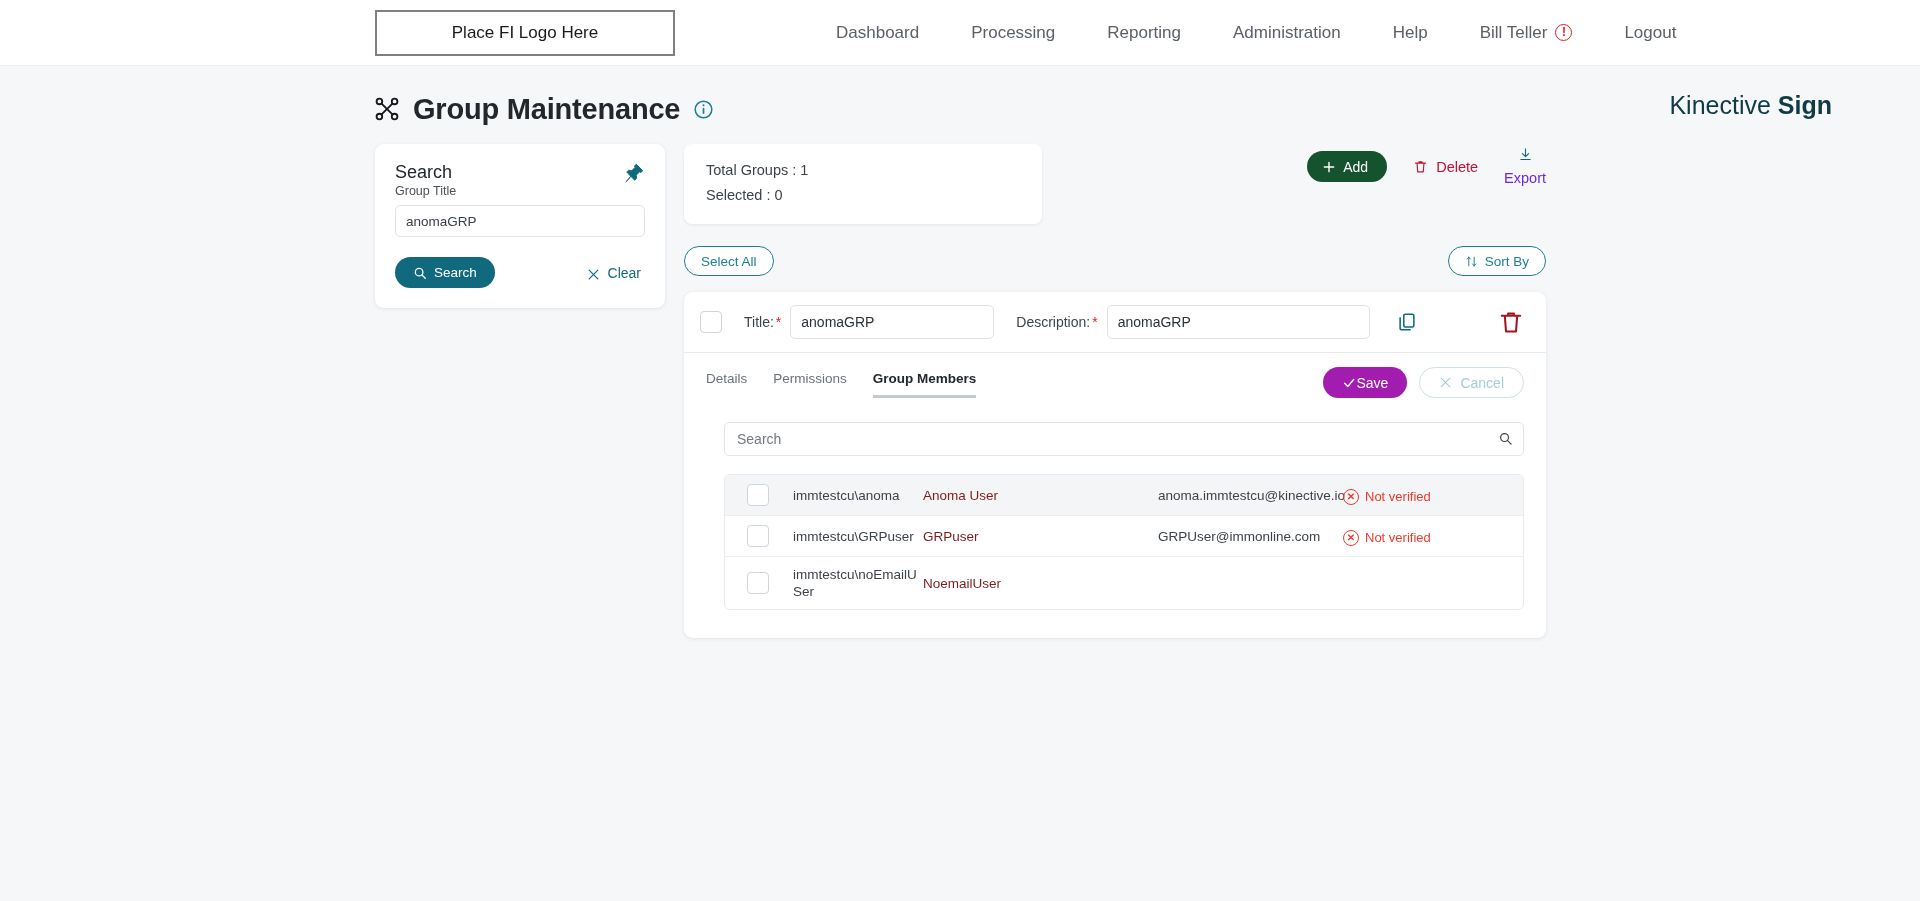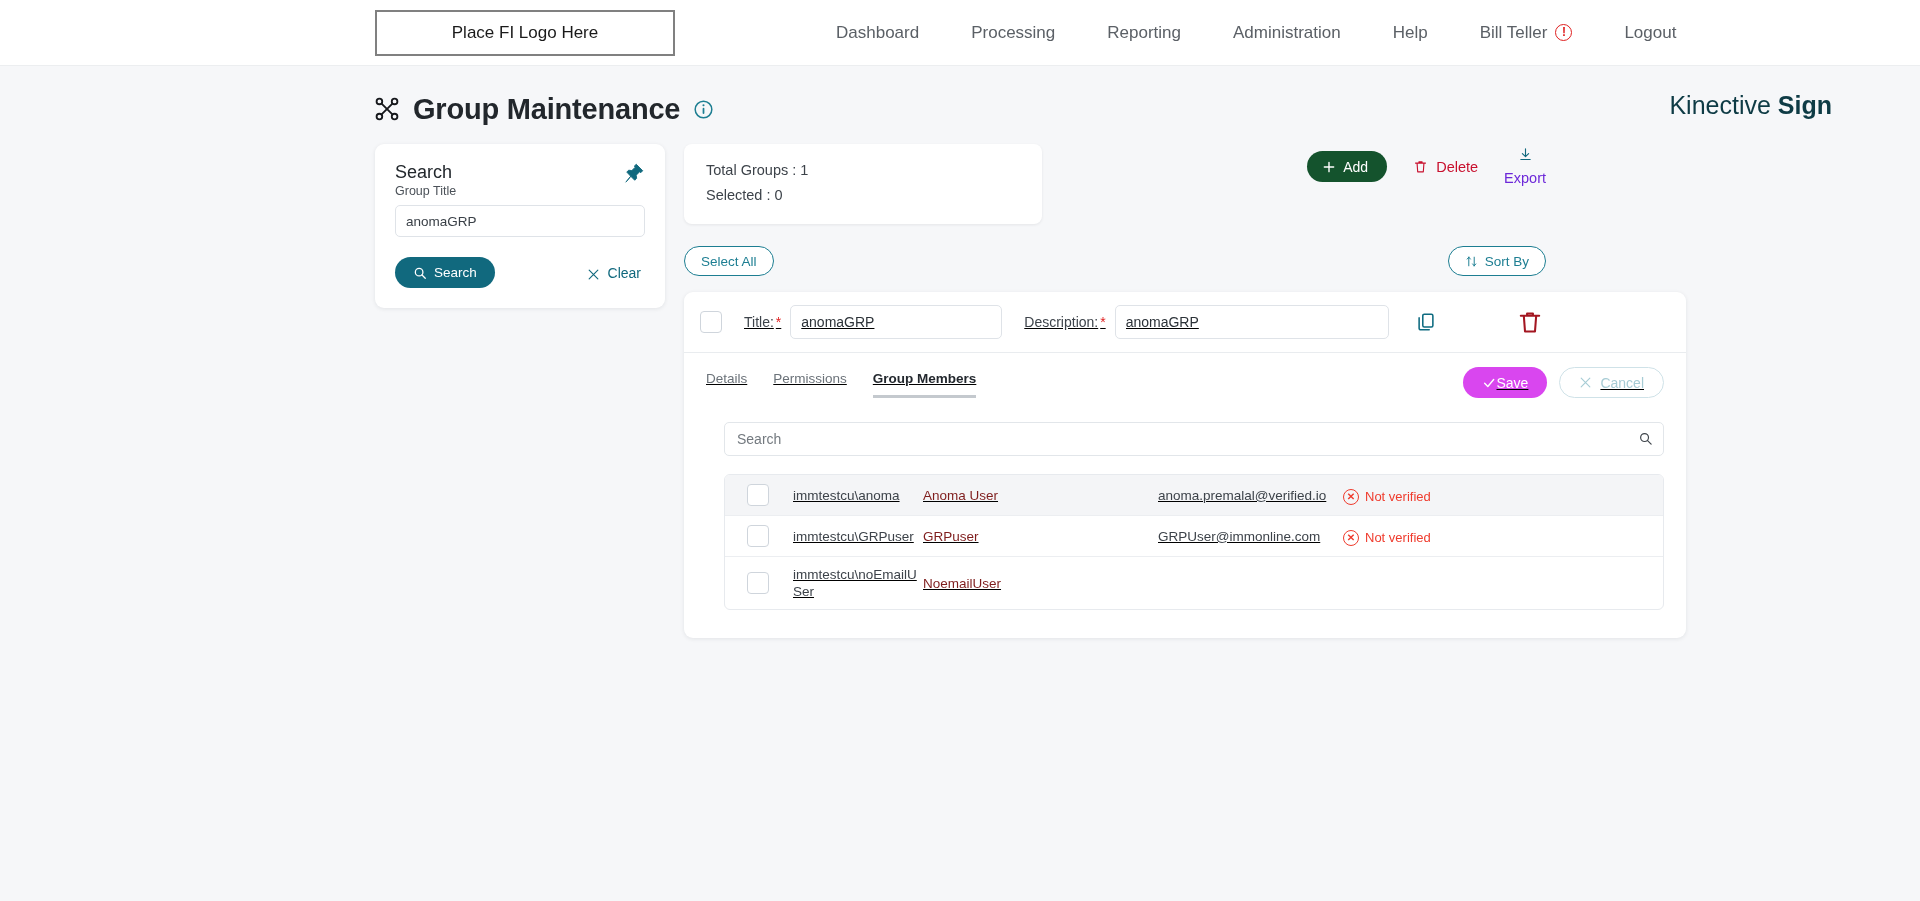--- a/index.html
+++ b/index.html
@@ -150,22 +150,21 @@
   }
   .pill-sortby { margin-left: auto; }
 
   
   .main-card {
     margin-top: 16px;
     background: #fff;
     border-radius: 9px;
     box-shadow: 0 1px 4px rgba(20,30,40,.09);
     padding: 0 0 28px 0;
-    width: 1002px;
-    text-decoration: underline;
+    width: 862px;
   }
   .group-row {
     display: flex; align-items: center;
     padding: 13px 22px 13px 16px;
     border-bottom: 1px solid #e9ecef;
   }
   .cbox {
     width: 22px; height: 22px; min-width: 22px;
     border: 1px solid #cfd5dc; border-radius: 4px; background: #fff;
     cursor: pointer;
@@ -189,21 +188,21 @@
   
   .tabs-row { display: flex; align-items: center; padding: 14px 22px 0 22px; }
   .tabs { display: flex; align-items: flex-end; gap: 26px; }
   .tab {
     font-size: 13.5px; color: #6b7279; padding-bottom: 9px;
     cursor: pointer; border-bottom: 3px solid transparent;
   }
   .tab.active { color: #23282e; font-weight: bold; border-bottom-color: #c4c9ce; }
   .tab-actions { margin-left: auto; display: flex; align-items: center; gap: 12px; padding-bottom: 4px;}
   .btn-save {
-    background: #d946ef; color: #fff; border: none;
+    background: #a21caf; color: #fff; border: none;
     border-radius: 17px; height: 31px; padding: 0 19px;
     font-size: 14px; display: flex; align-items: center; gap: 0;
     cursor: pointer; font-family: "Liberation Sans", sans-serif;
   }
   .btn-cancel {
     background: #fff; color: #a7ccd5; border: 1px solid #cfe2e8;
     border-radius: 17px; height: 31px; padding: 0 19px;
     font-size: 14px; display: flex; align-items: center; gap: 8px;
     cursor: pointer; font-family: "Liberation Sans", sans-serif;
   }
@@ -426,21 +425,21 @@
             <path d="M15.3 15.3 L21 21" stroke="#3d434a" stroke-width="1.9" stroke-linecap="round"></path>
           </svg>
         </div>
 
         <div class="member-table">
 
           <div class="mt-row hl">
             <div class="col-cb cbox"></div>
             <div class="col-login">immtestcu\anoma</div>
             <div class="col-name">Anoma User</div>
-            <div class="col-email">anoma.premalal@verified.io</div>
+            <div class="col-email">anoma.immtestcu@kinective.io</div>
             <div class="col-status">
               <span class="badge-nv">
                 <span class="x-circle">✕</span>
                 <span>Not verified</span>
               </span>
             </div>
           </div>
 
           <div class="mt-row">
             <div class="col-cb cbox"></div>

